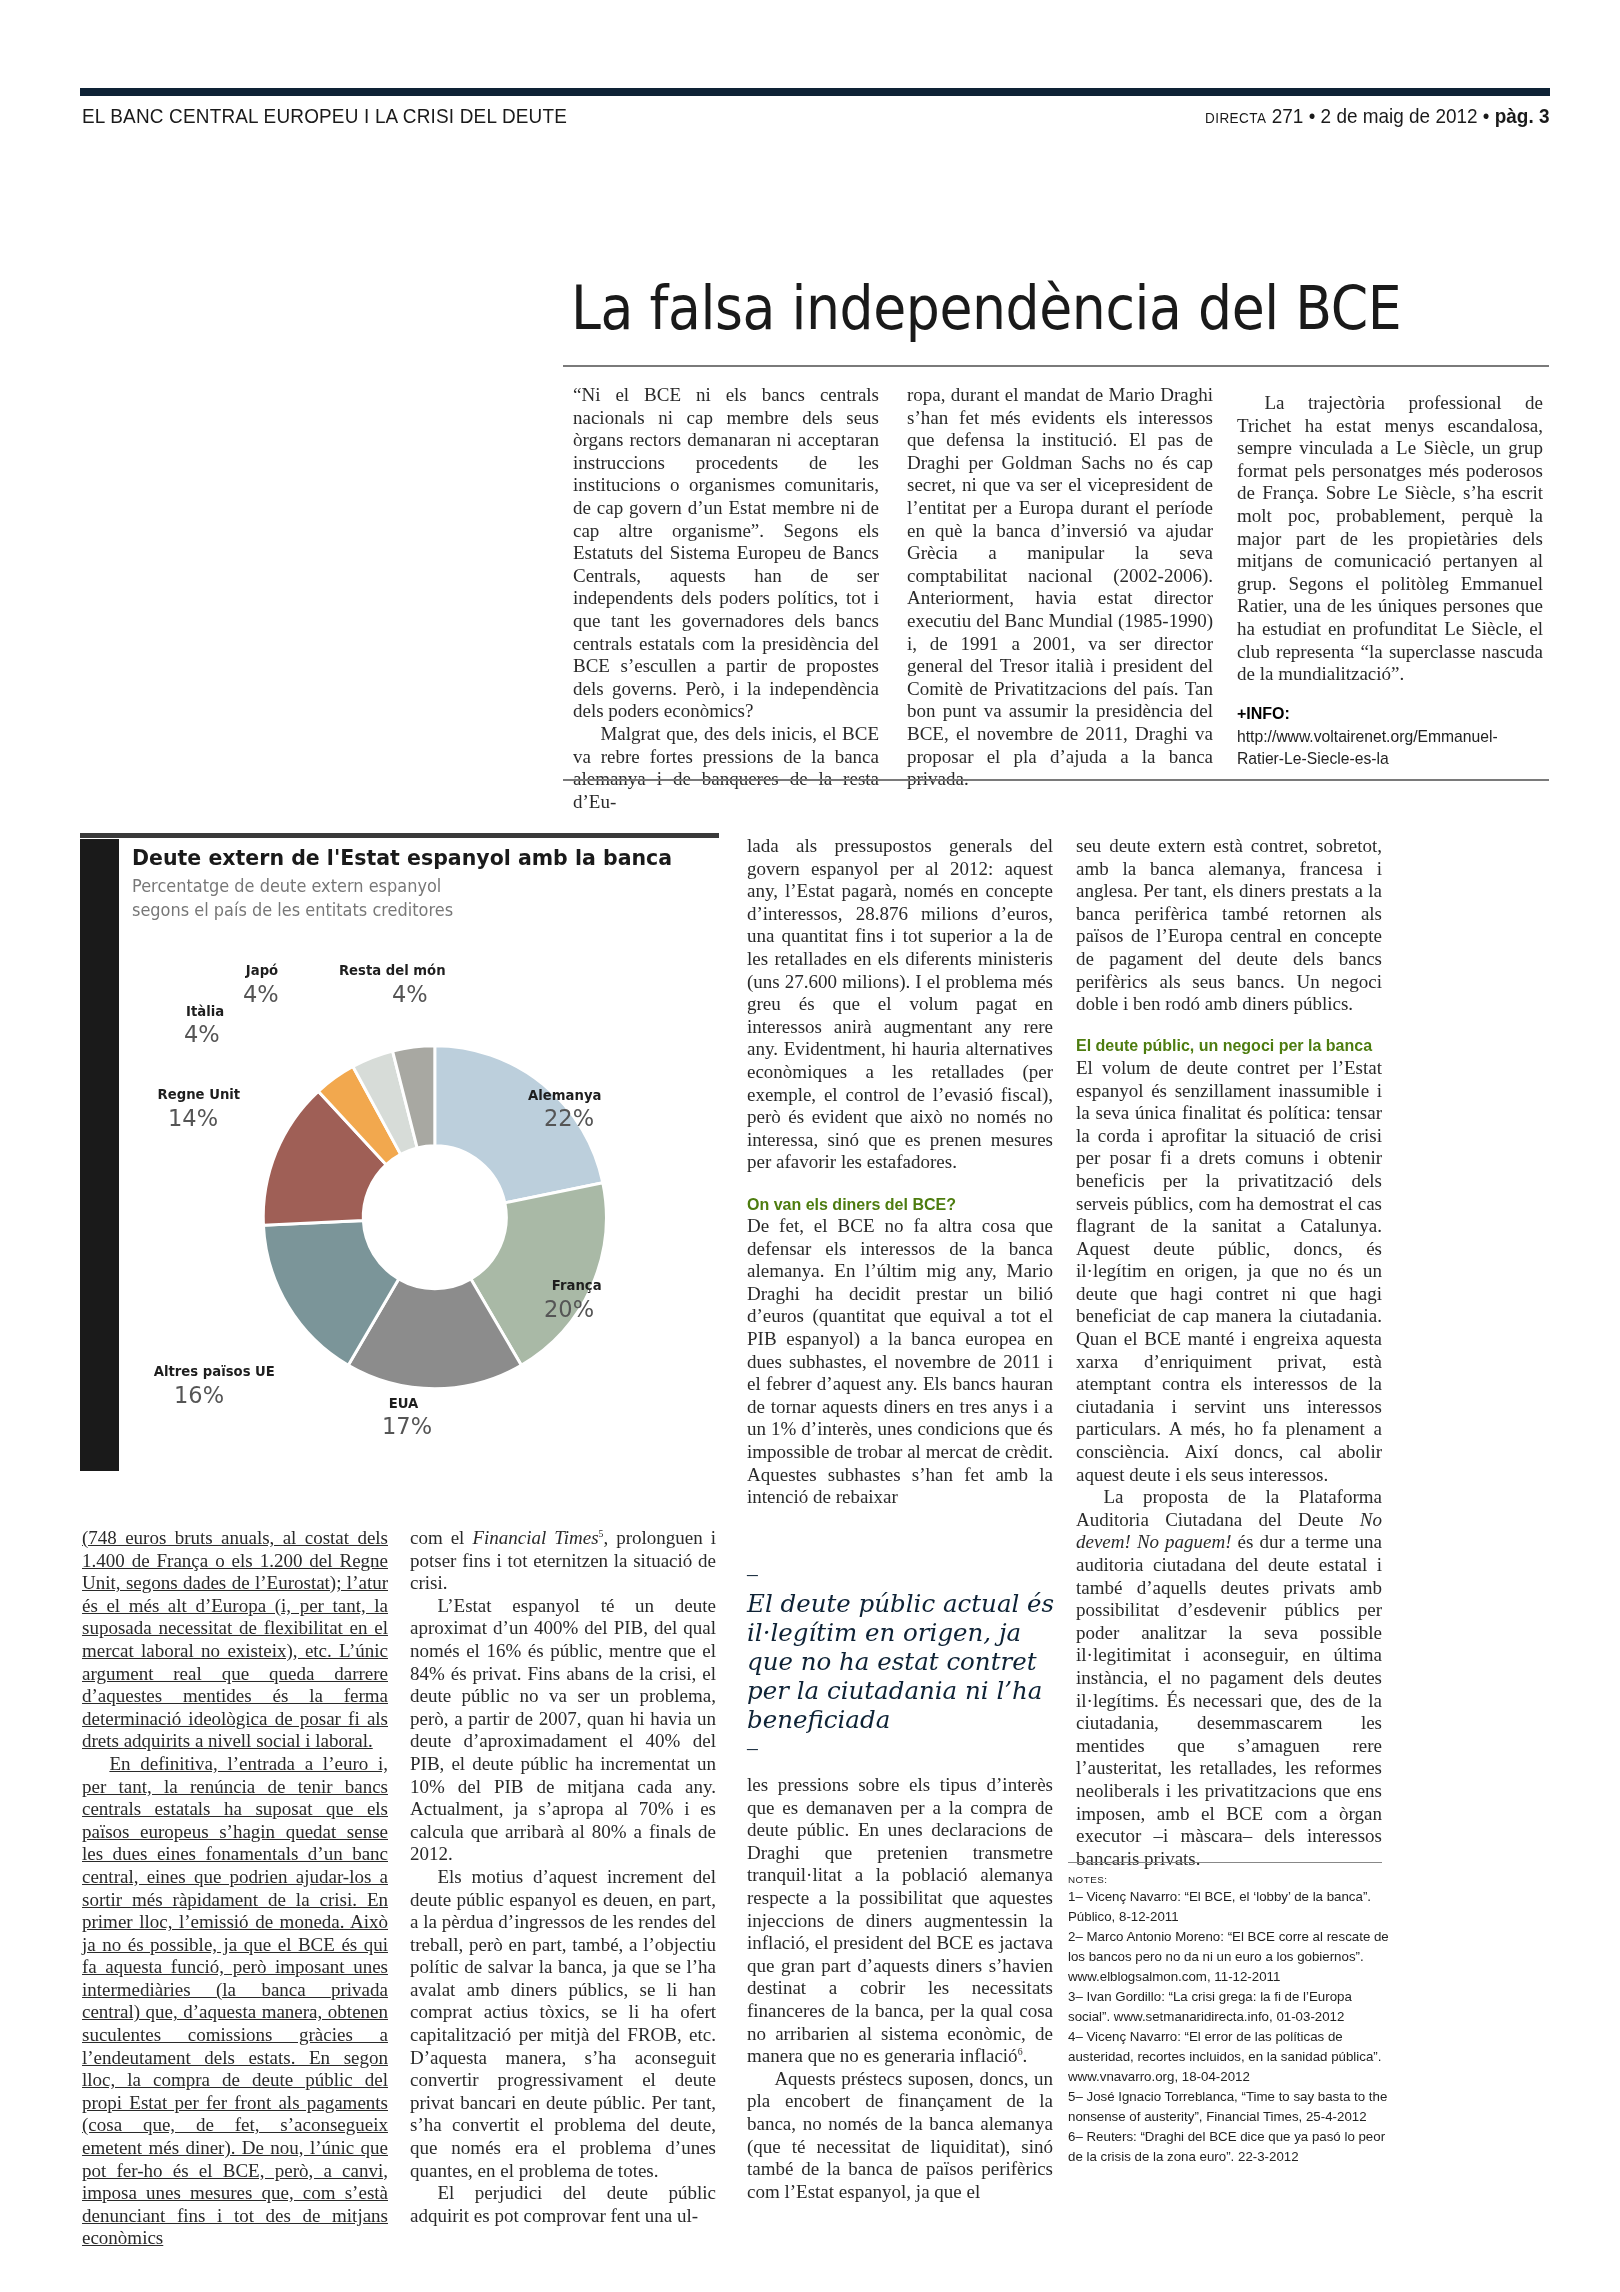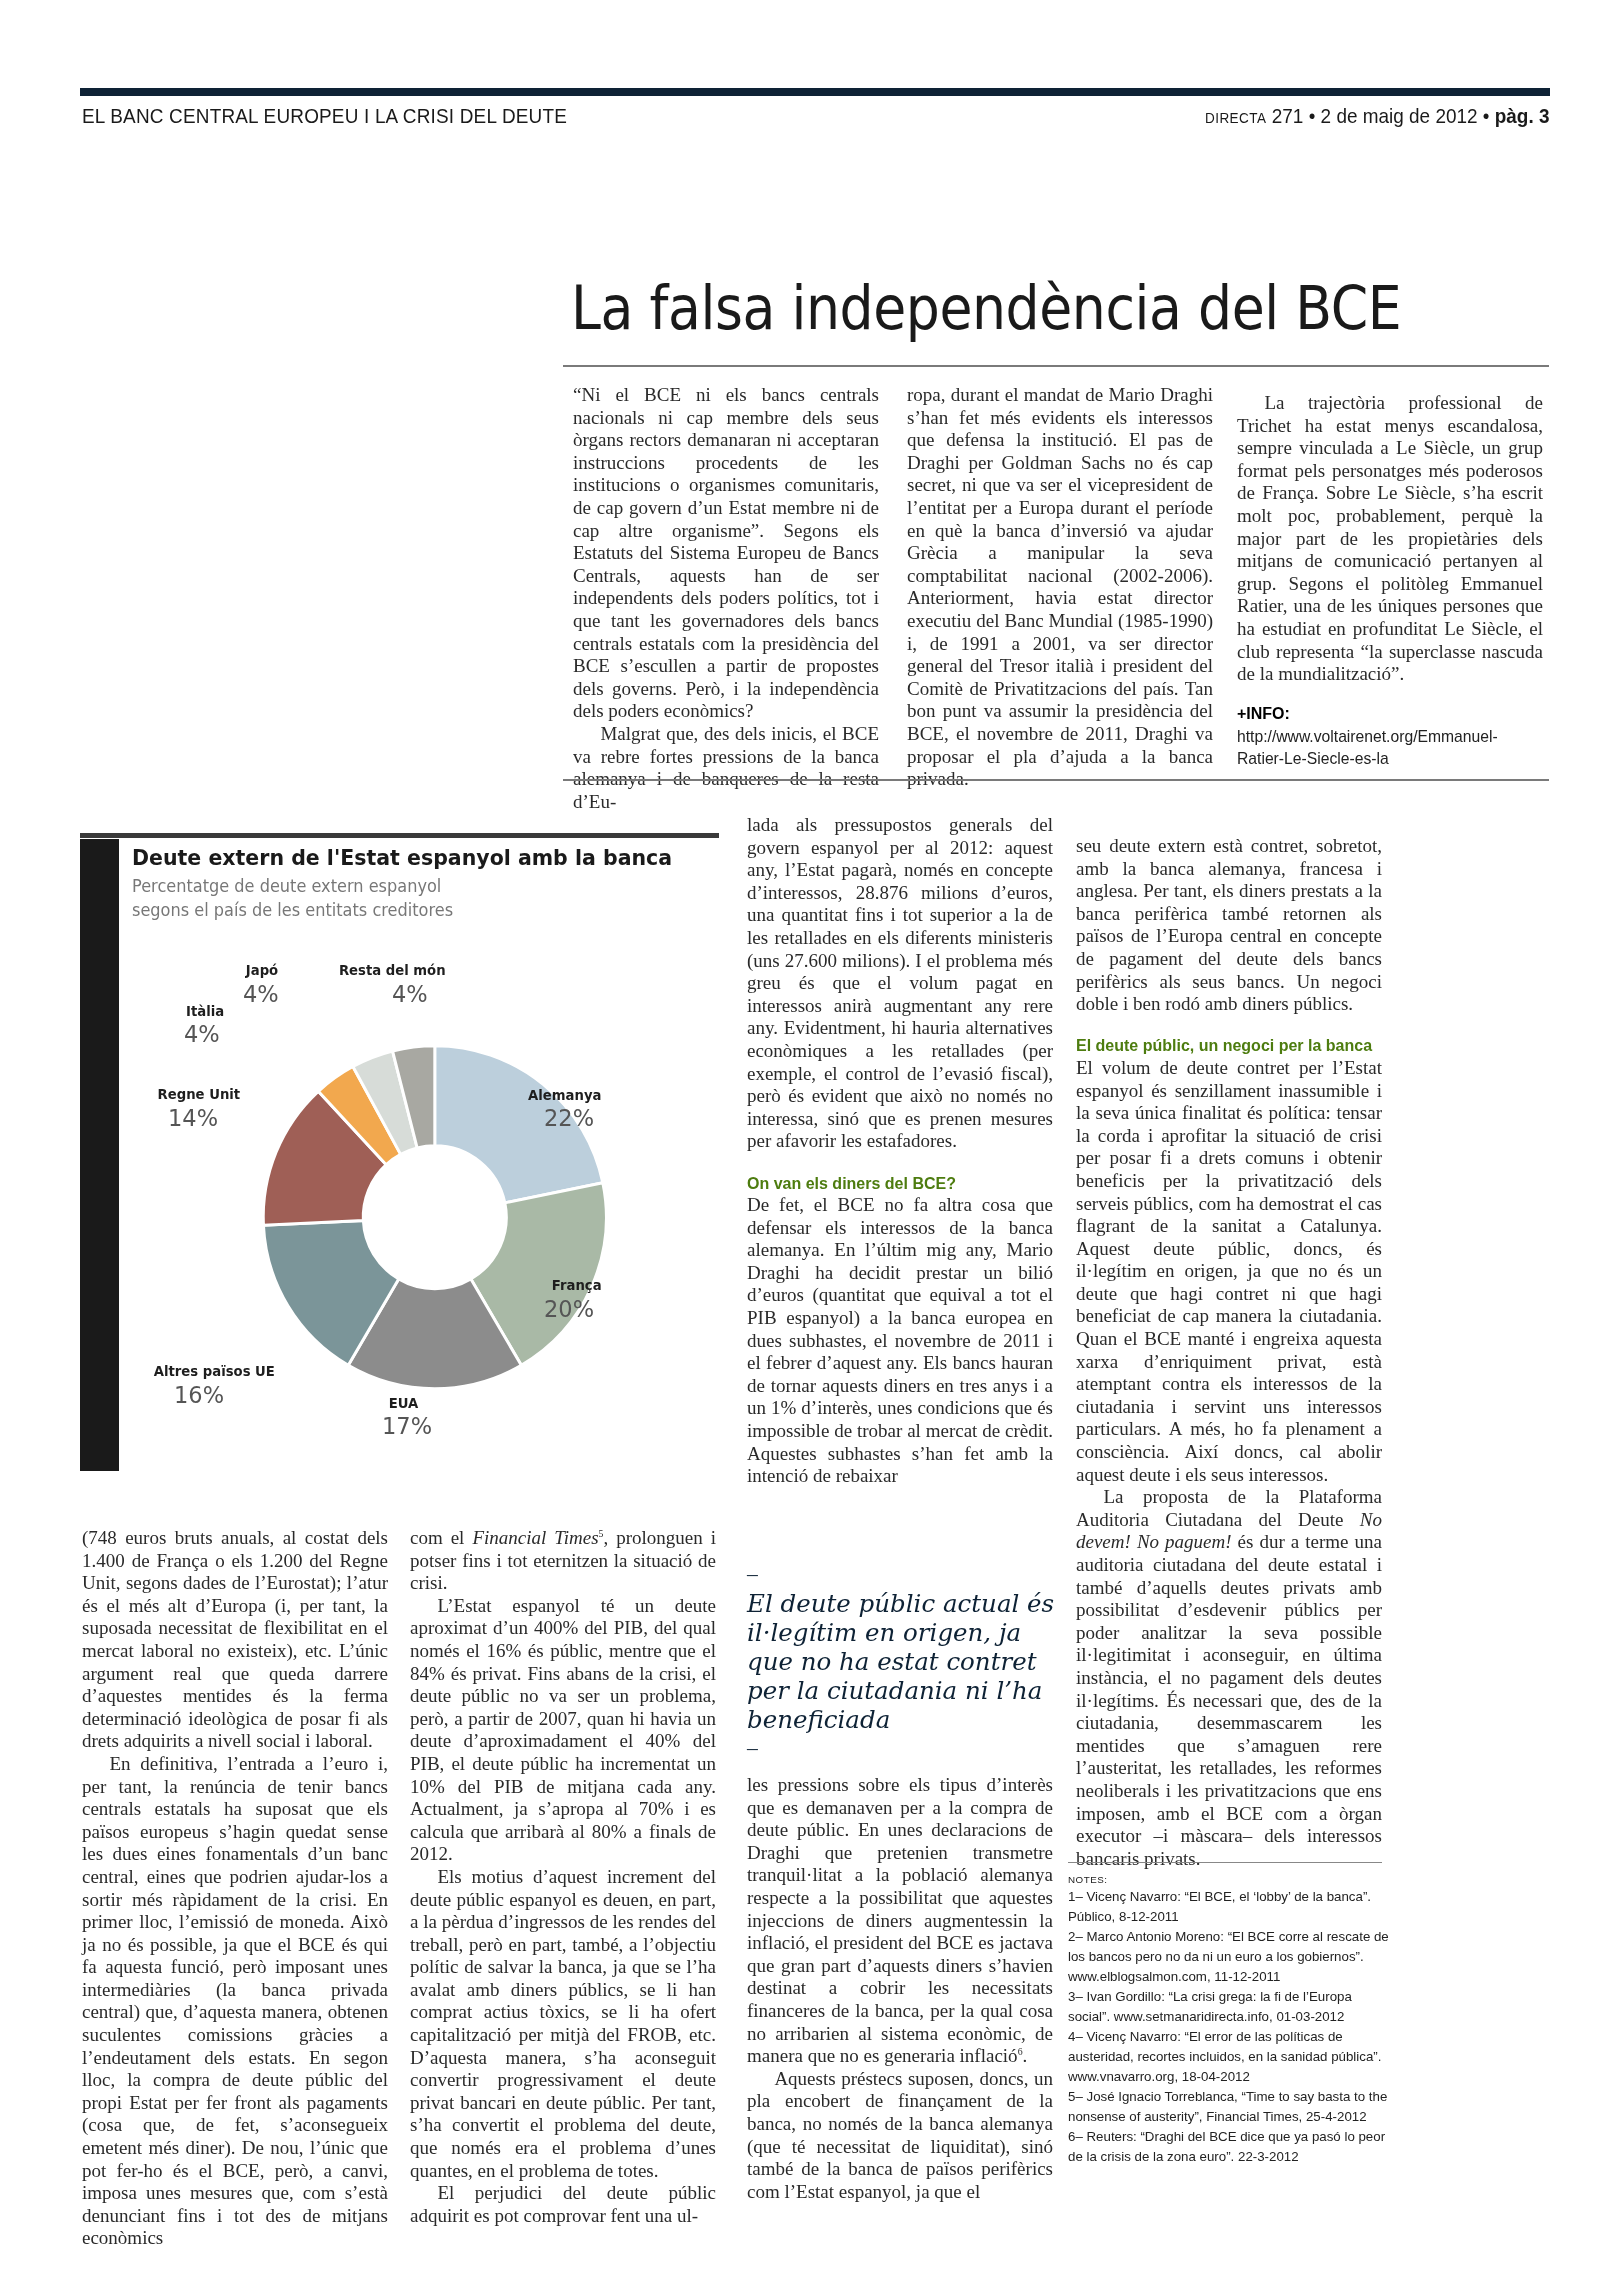--- a/index.html
+++ b/index.html
@@ -96,31 +96,31 @@
     <div class="pie-label" style="left: 73px; top: 252px;">Regne Unit</div>
     <div class="pie-value" style="left: 88px; top: 272px;">14%</div>
     <div class="pie-label" style="left: 104px; top: 169px;">Itàlia</div>
     <div class="pie-value" style="left: 104px; top: 188px;">4%</div>
     <div class="pie-label" style="left: 164px; top: 128px;">Japó</div>
     <div class="pie-value" style="left: 163px; top: 148px;">4%</div>
     <div class="pie-label" style="left: 253px; top: 128px;">Resta del món</div>
     <div class="pie-value" style="left: 312px; top: 148px;">4%</div>
   </div>
 
-<div class="abs col" style="left:82px; top:1527px; width:306px;">
+<div class="abs col" style="left:82px; top:1527px; width:306px;text-decoration:underline;">
   <p>(748 euros bruts anuals, al costat dels 1.400 de França o els 1.200 del Regne Unit, segons dades de l’Eurostat); l’atur és el més alt d’Europa (i, per tant, la suposada necessitat de flexibilitat en el mercat laboral no existeix), etc. L’únic argument real que queda darrere d’aquestes mentides és la ferma determinació ideològica de posar fi als drets adquirits a nivell social i laboral.</p>
   <p class="ind">En definitiva, l’entrada a l’euro i, per tant, la renúncia de tenir bancs centrals estatals ha suposat que els països europeus s’hagin quedat sense les dues eines fonamentals d’un banc central, eines que podrien ajudar-los a sortir més ràpidament de la crisi. En primer lloc, l’emissió de moneda. Això ja no és possible, ja que el BCE és qui fa aquesta funció, però imposant unes intermediàries (la banca privada central) que, d’aquesta manera, obtenen suculentes comissions gràcies a l’endeutament dels estats. En segon lloc, la compra de deute públic del propi Estat per fer front als pagaments (cosa que, de fet, s’aconsegueix emetent més diner). De nou, l’únic que pot fer-ho és el BCE, però, a canvi, imposa unes mesures que, com s’està denunciant fins i tot des de mitjans econòmics</p>
 </div>
 <div class="abs col" style="left:410px; top:1527px; width:306px;">
   <p><span>com el </span><span class="it">Financial Times</span><sup>5</sup><span>, prolonguen i potser fins i tot eternitzen la situació de crisi.</span></p>
   <p class="ind">L’Estat espanyol té un deute aproximat d’un 400% del PIB, del qual només el 16% és públic, mentre que el 84% és privat. Fins abans de la crisi, el deute públic no va ser un problema, però, a partir de 2007, quan hi havia un deute d’aproximadament el 40% del PIB, el deute públic ha incrementat un 10% del PIB de mitjana cada any. Actualment, ja s’apropa al 70% i es calcula que arribarà al 80% a finals de 2012.</p>
   <p class="ind">Els motius d’aquest increment del deute públic espanyol es deuen, en part, a la pèrdua d’ingressos de les rendes del treball, però en part, també, a l’objectiu polític de salvar la banca, ja que se l’ha avalat amb diners públics, se li han comprat actius tòxics, se li ha ofert capitalització per mitjà del FROB, etc. D’aquesta manera, s’ha aconseguit convertir progressivament el deute privat bancari en deute públic. Per tant, s’ha convertit el problema del deute, que només era el problema d’unes quantes, en el problema de totes.</p>
   <p class="ind">El perjudici del deute públic adquirit es pot comprovar fent una ul-</p>
 </div>
-<div class="abs col" style="left:747px; top:814px; width:306px;">
+<div class="abs col" style="left:747px; top:835px; width:306px;">
   <p>lada als pressupostos generals del govern espanyol per al 2012: aquest any, l’Estat pagarà, només en concepte d’interessos, 28.876 milions d’euros, una quantitat fins i tot superior a la de les retallades en els diferents ministeris (uns 27.600 milions). I el problema més greu és que el volum pagat en interessos anirà augmentant any rere any. Evidentment, hi hauria alternatives econòmiques a les retallades (per exemple, el control de l’evasió fiscal), però és evident que això no només no interessa, sinó que es prenen mesures per afavorir les estafadores.</p>
   <div class="subhead">On van els diners del BCE?</div>
   <p>De fet, el BCE no fa altra cosa que defensar els interessos de la banca alemanya. En l’últim mig any, Mario Draghi ha decidit prestar un bilió d’euros (quantitat que equival a tot el PIB espanyol) a la banca europea en dues subhastes, el novembre de 2011 i el febrer d’aquest any. Els bancs hauran de tornar aquests diners en tres anys i a un 1% d’interès, unes condicions que és impossible de trobar al mercat de crèdit. Aquestes subhastes s’han fet amb la intenció de rebaixar</p>
 </div>
 <div class="abs pullquote">
   <div class="pq-dash">–</div>
   <div>El deute públic actual és il·legítim en origen, ja que no ha estat contret per la ciutadania ni l’ha beneficiada</div>
   <div class="pq-dash">–</div>
 </div>
 <div class="abs col" style="left:747px; top:1774px; width:306px;">

